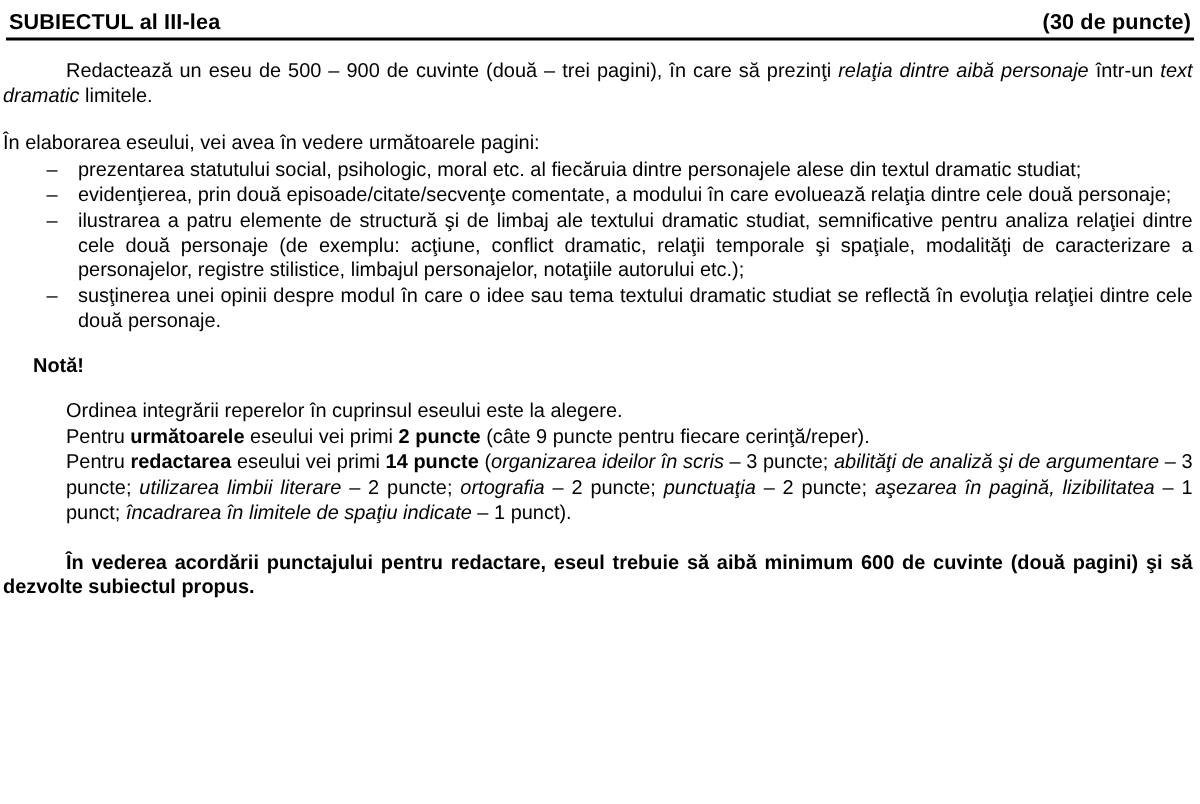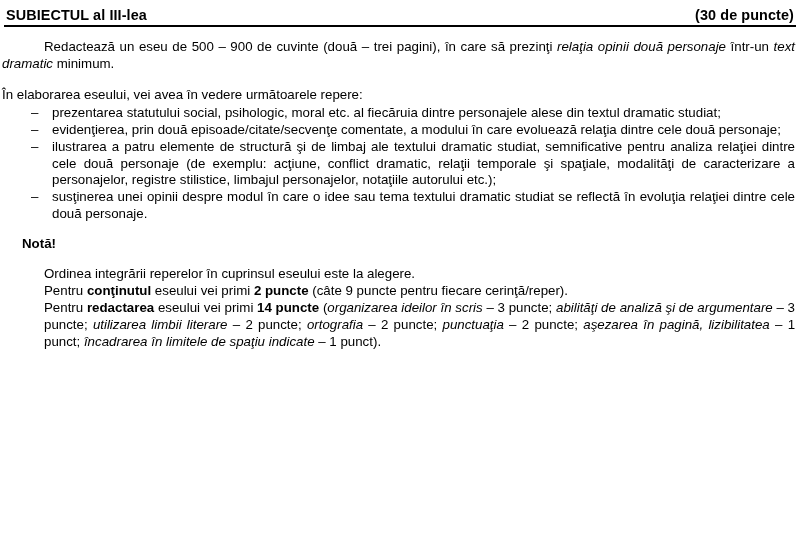--- a/index.html
+++ b/index.html
@@ -101,36 +101,37 @@
 
 <div class="page">
 
   <div class="header">
     <span class="title">SUBIECTUL al III-lea</span>
     <span class="points">(30 de puncte)</span>
   </div>
 
   <div class="content">
 
-    <p class="para intro"><span>Redactează un eseu de 500 – 900 de cuvinte (două – trei pagini), în care să prezinţi </span><i>relaţia opinii două personaje</i><span> într-un </span><i>text dramatic</i><span> minimum.</span></p>
+    <p class="para intro"><span>Redactează un eseu de 500 – 900 de cuvinte (două – trei pagini), în care să prezinţi </span><i>relaţia dintre aibă personaje</i><span> într-un </span><i>text dramatic</i><span> limitele.</span></p>
 
-    <p class="para lead">În elaborarea eseului, vei avea în vedere următoarele repere:</p>
+    <p class="para lead">În elaborarea eseului, vei avea în vedere următoarele pagini:</p>
 
     <ul class="repere">
       <li><span class="dash">–</span><span>prezentarea statutului social, psihologic, moral etc. al fiecăruia dintre personajele alese din textul dramatic studiat;</span></li>
       <li><span class="dash">–</span><span>evidenţierea, prin două episoade/citate/secvenţe comentate, a modului în care evoluează relaţia dintre cele două personaje;</span></li>
       <li><span class="dash">–</span><span>ilustrarea a patru elemente de structură şi de limbaj ale textului dramatic studiat, semnificative pentru analiza relaţiei dintre cele două personaje (de exemplu: acţiune, conflict dramatic, relaţii temporale şi spaţiale, modalităţi de caracterizare a personajelor, registre stilistice, limbajul personajelor, notaţiile autorului etc.);</span></li>
       <li><span class="dash">–</span><span>susţinerea unei opinii despre modul în care o idee sau tema textului dramatic studiat se reflectă în evoluţia relaţiei dintre cele două personaje.</span></li>
     </ul>
 
     <p class="nota-head">Notă!</p>
 
     <div class="nota-lines">
       <p>Ordinea integrării reperelor în cuprinsul eseului este la alegere.</p>
 
-      <p><span>Pentru </span><b>conţinutul</b><span> eseului vei primi </span><b>2 puncte</b><span> (câte 9 puncte pentru fiecare cerinţă/reper).</span></p>
+      <p><span>Pentru </span><b>următoarele</b><span> eseului vei primi </span><b>2 puncte</b><span> (câte 9 puncte pentru fiecare cerinţă/reper).</span></p>
 
       <p><span>Pentru </span><b>redactarea</b><span> eseului vei primi </span><b>14 puncte</b><span> (</span><i>organizarea ideilor în scris</i><span> – 3 puncte; </span><i>abilităţi de analiză şi de argumentare</i><span> – 3 puncte; </span><i>utilizarea limbii literare</i><span> – 2 puncte; </span><i>ortografia</i><span> – 2 puncte; </span><i>punctuaţia</i><span> – 2 puncte; </span><i>aşezarea în pagină, lizibilitatea</i><span> – 1 punct; </span><i>încadrarea în limitele de spaţiu indicate</i><span> – 1 punct).</span></p>
     </div>
 
+    <p class="closing">În vederea acordării punctajului pentru redactare, eseul trebuie să aibă minimum 600 de cuvinte (două pagini) şi să dezvolte subiectul propus.</p>
 
   </div>
 </div>
 
 </body></html>

